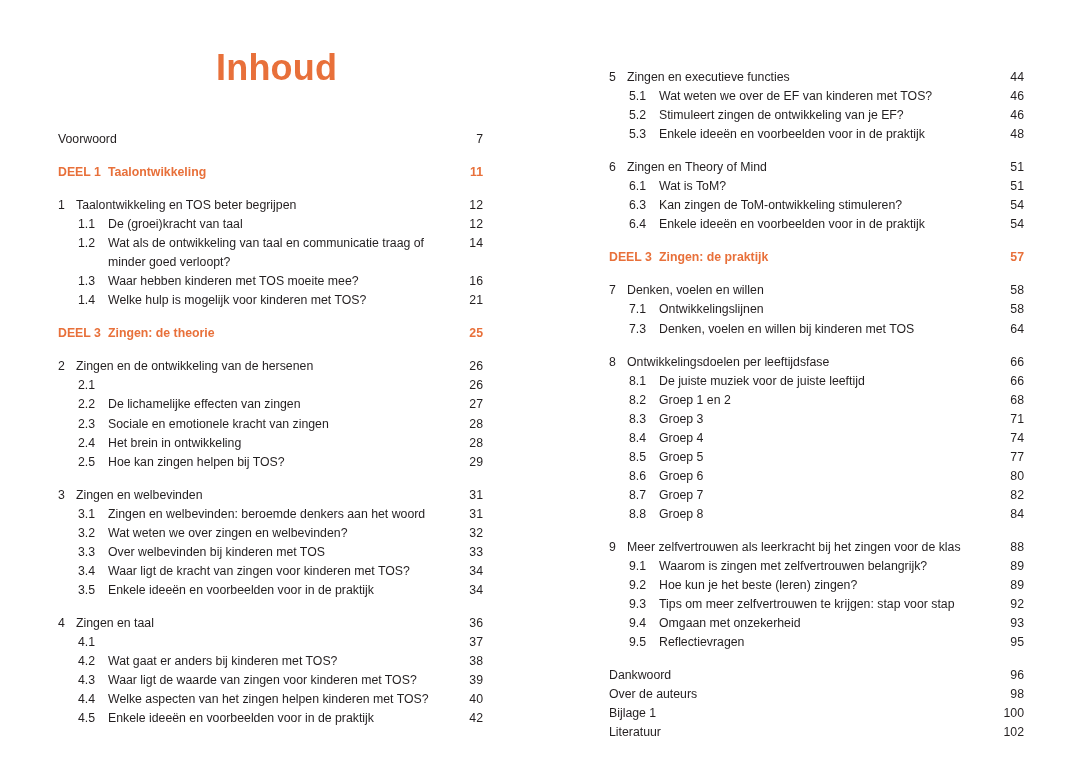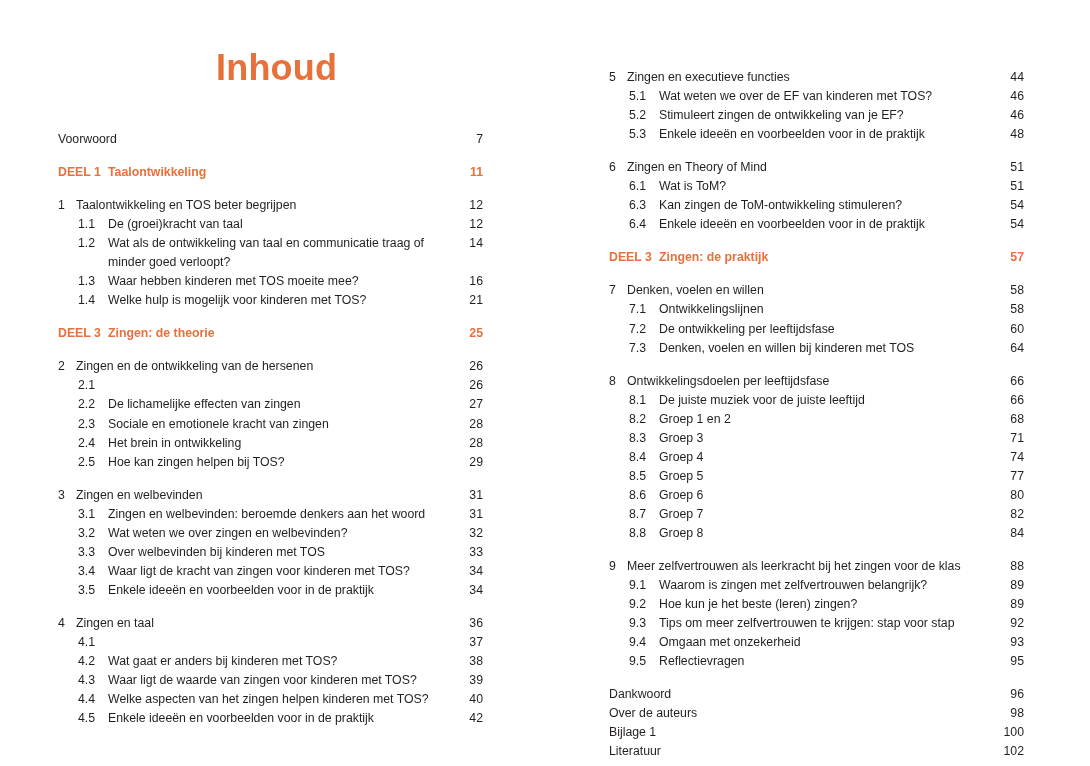--- a/index.html
+++ b/index.html
@@ -291,25 +291,20 @@
           <span class="num">7</span>
           <span class="txt">Denken, voelen en willen</span>
           <span class="pg">58</span>
         </div>
         <div class="row sub">
           <span class="num">7.1</span>
           <span class="txt">Ontwikkelingslijnen</span>
           <span class="pg">58</span>
         </div>
         <div class="row sub">
-          <span class="num">7.2</span>
-          <span class="txt">De ontwikkeling per leeftijdsfase</span>
-          <span class="pg">60</span>
-        </div>
-        <div class="row sub">
           <span class="num">7.3</span>
           <span class="txt">Denken, voelen en willen bij kinderen met TOS</span>
           <span class="pg">64</span>
         </div>
         <div class="gap-md"></div>
         <div class="row chap">
           <span class="num">8</span>
           <span class="txt">Ontwikkelingsdoelen per leeftijdsfase</span>
           <span class="pg">66</span>
         </div>

